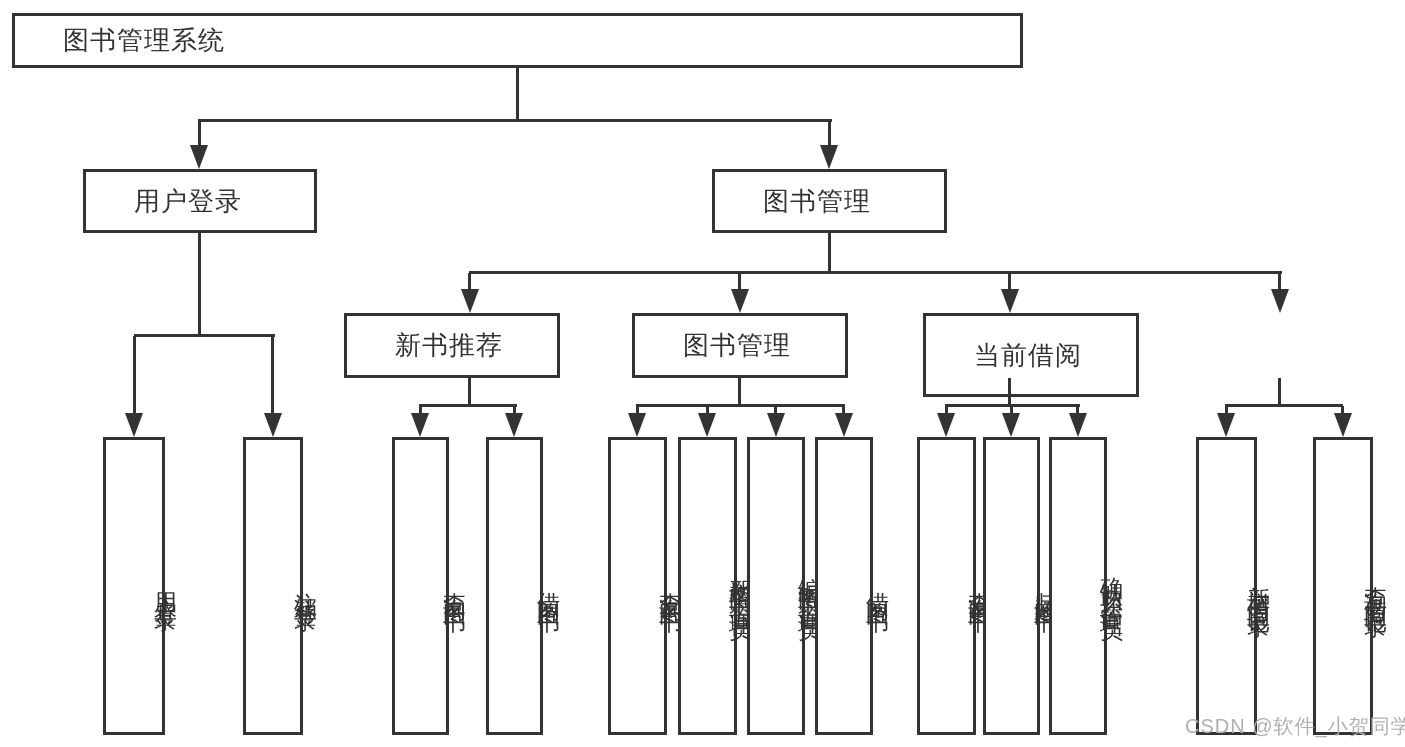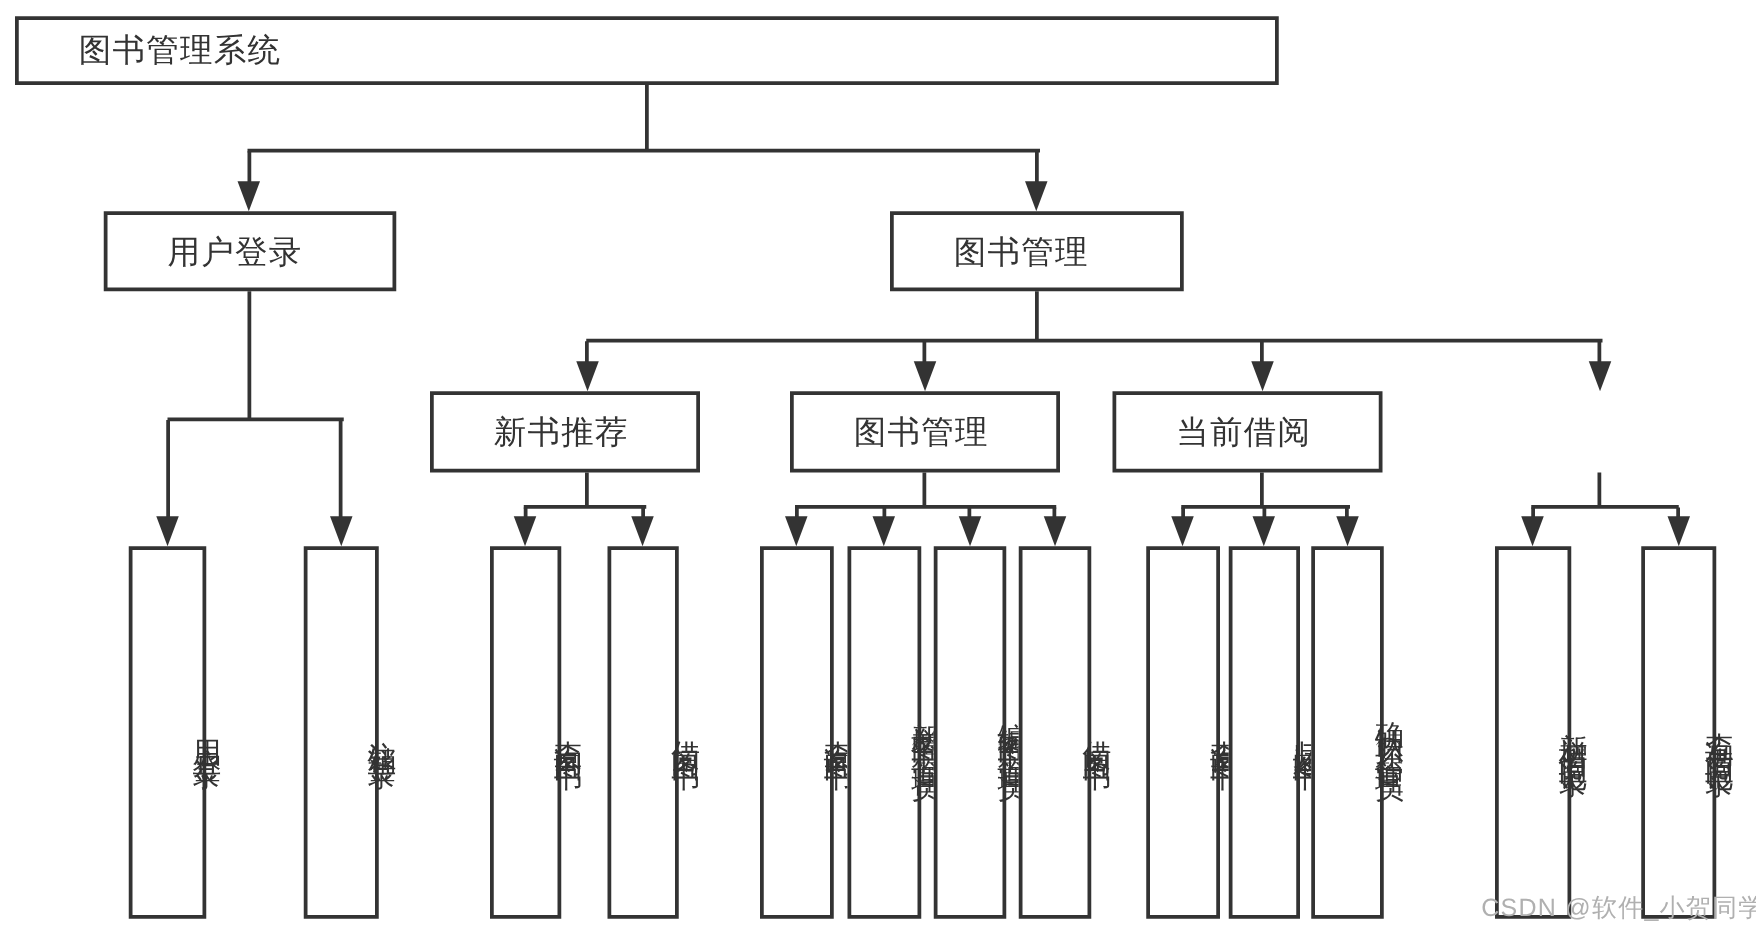--- a/index.html
+++ b/index.html
@@ -76,21 +76,21 @@
   <div class="arrow" style="left:1001px;top:289px"></div>
   <div class="line" style="left:1278px;top:273px;width:3px;height:17px"></div>
   <div class="arrow" style="left:1271px;top:289px"></div>
 
   <div class="box" style="left:344px;top:313px;width:216px;height:65px">
     <span class="hlabel">新书推荐</span>
   </div>
   <div class="box" style="left:632px;top:313px;width:216px;height:65px">
     <span class="hlabel">图书管理</span>
   </div>
-  <div class="box" style="left:890px;top:313px;width:216px;height:65px">
+  <div class="box" style="left:923px;top:313px;width:216px;height:84px">
     <span class="hlabel">当前借阅</span>
   </div>
 
   <div class="line" style="left:468px;top:378px;width:3px;height:28px"></div>
   <div class="line" style="left:419px;top:404px;width:98px;height:3px"></div>
   <div class="line" style="left:419px;top:406px;width:3px;height:9px"></div>
   <div class="arrow" style="left:411px;top:413px"></div>
   <div class="line" style="left:513px;top:406px;width:3px;height:9px"></div>
   <div class="arrow" style="left:505px;top:413px"></div>
 

